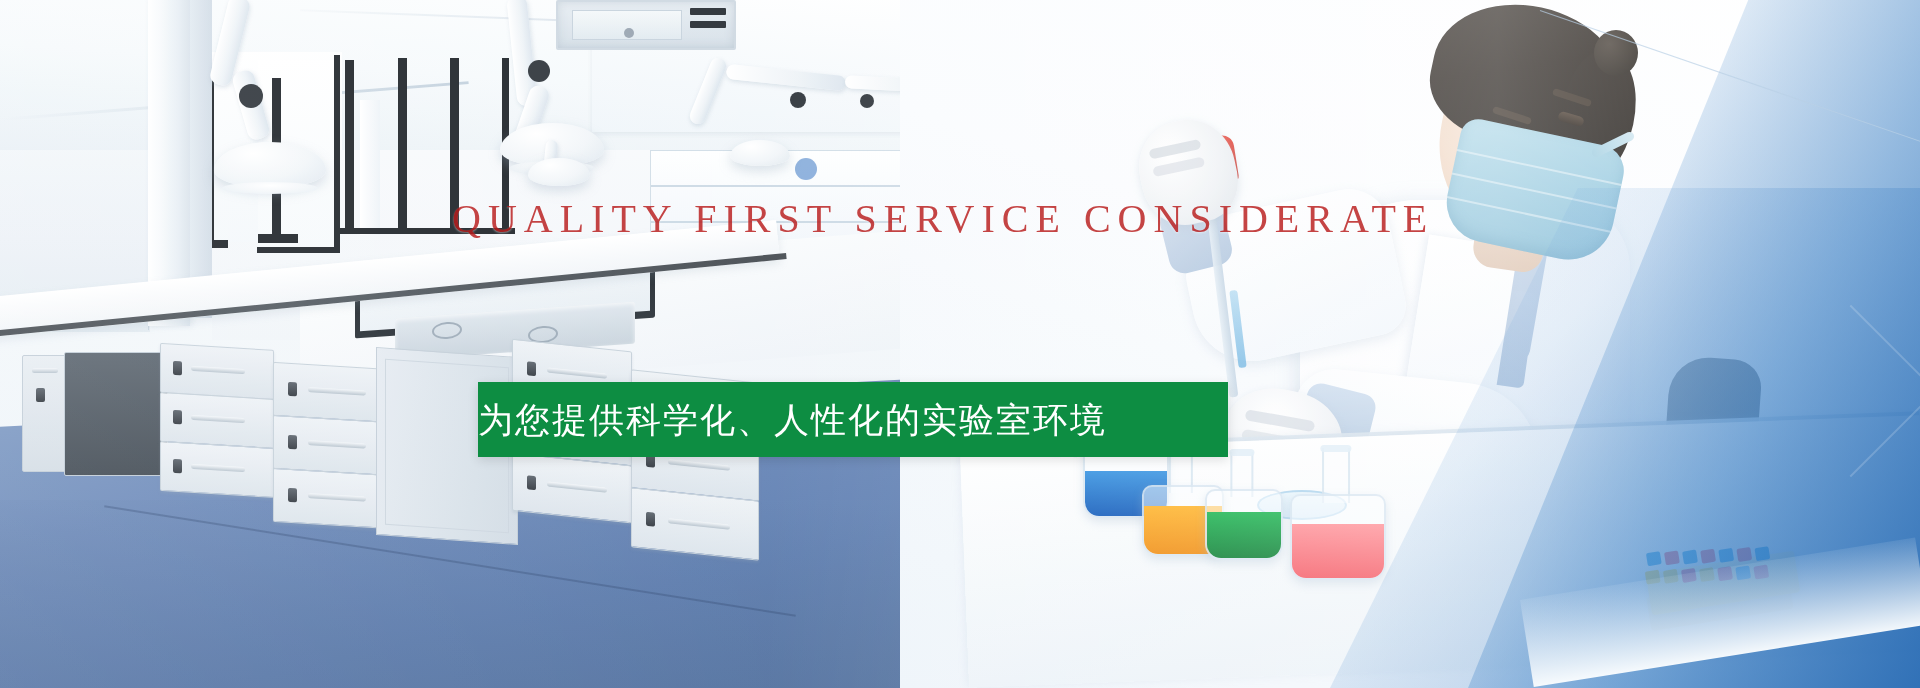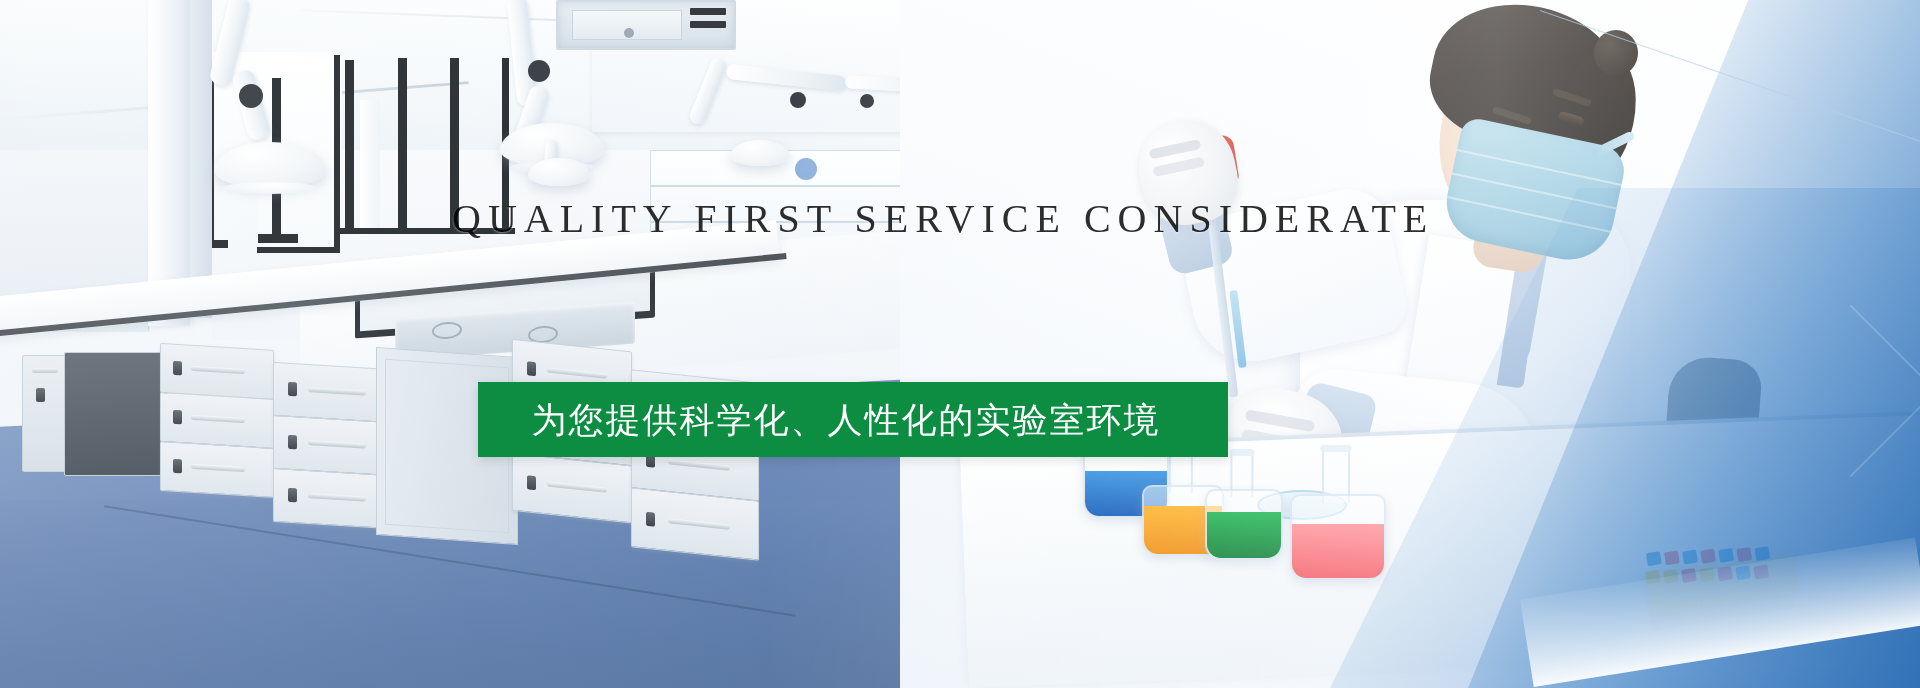--- a/index.html
+++ b/index.html
@@ -538,40 +538,40 @@
   }
 
   
   .copy{position:absolute;left:0;top:0;width:1920px;height:688px;}
 
   .eng{
     position:absolute;left:452px;top:199px;
     font-family:"Liberation Serif","DejaVu Serif",serif;
     font-size:40px;line-height:1;
     letter-spacing:7px;
-    color:#000000;opacity:.82;
+    color:#b91c1c;opacity:.82;
     white-space:nowrap;
     text-shadow:0 1px 2px rgba(255,255,255,.55);
   }
   .cn-title{
     position:absolute;left:733px;top:293px;
     font-family:"DejaVu Sans","Liberation Sans",sans-serif;
     font-size:62px;font-weight:bold;line-height:1.05;
     letter-spacing:3px;
     color:#1b53b4;white-space:nowrap;
     text-shadow:0 2px 4px rgba(255,255,255,.45);
   }
   .green-band{
     position:absolute;left:478px;top:382px;width:750px;height:75px;
     background:#0d8d42;
     box-shadow:0 3px 10px rgba(0,0,0,.12);
   }
   .green-band span{
     position:absolute;left:0;right:14px;top:50%;transform:translateY(-50%);
-    text-align:center;
+    text-align:left;
     font-family:"DejaVu Sans","Liberation Sans",sans-serif;
     font-size:35px;font-weight:500;letter-spacing:2px;color:#ffffff;
     white-space:nowrap;
   }
 </style>
 </head>
 <body>
 
 <div class="banner">
 

